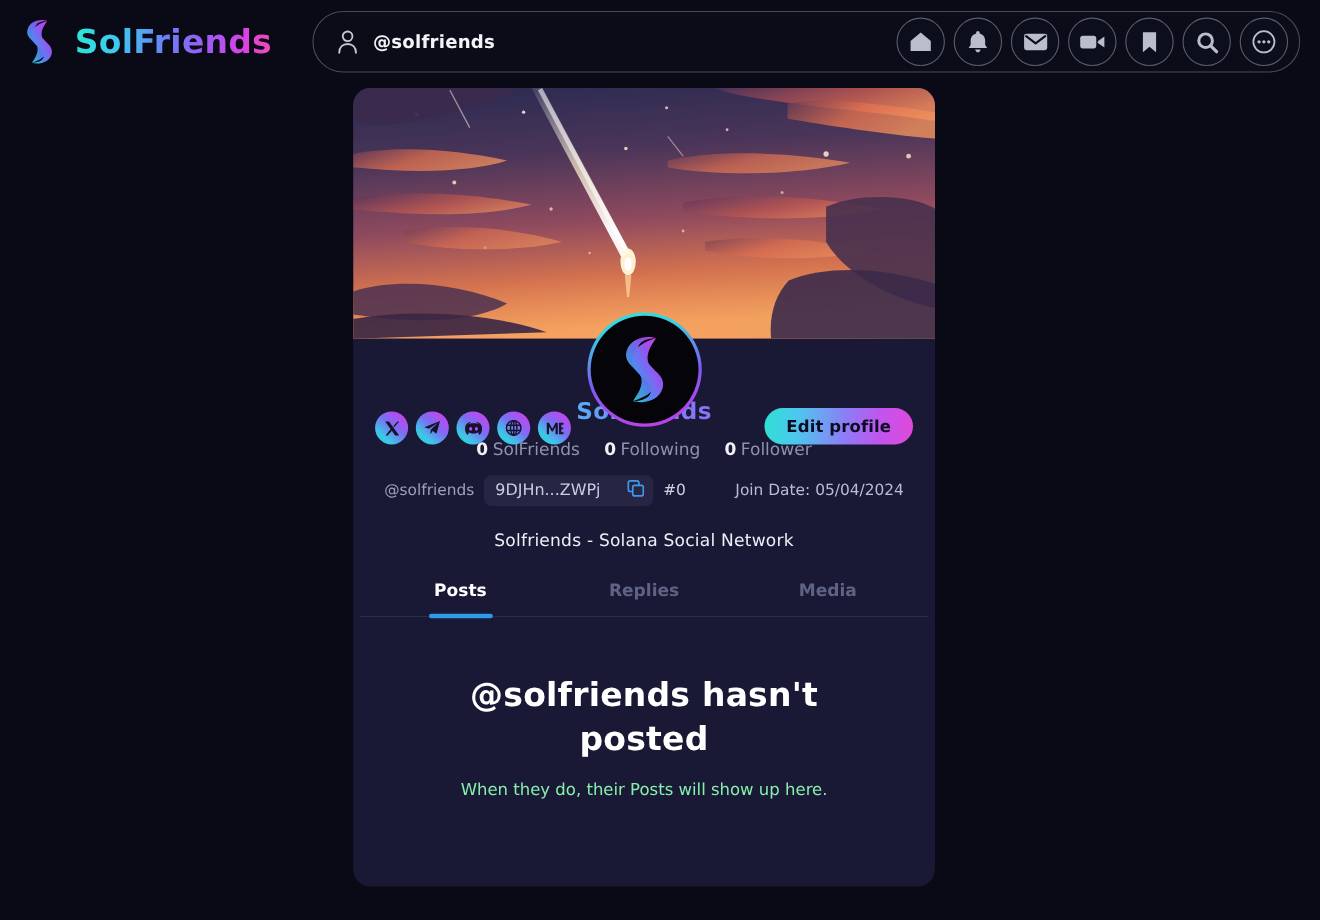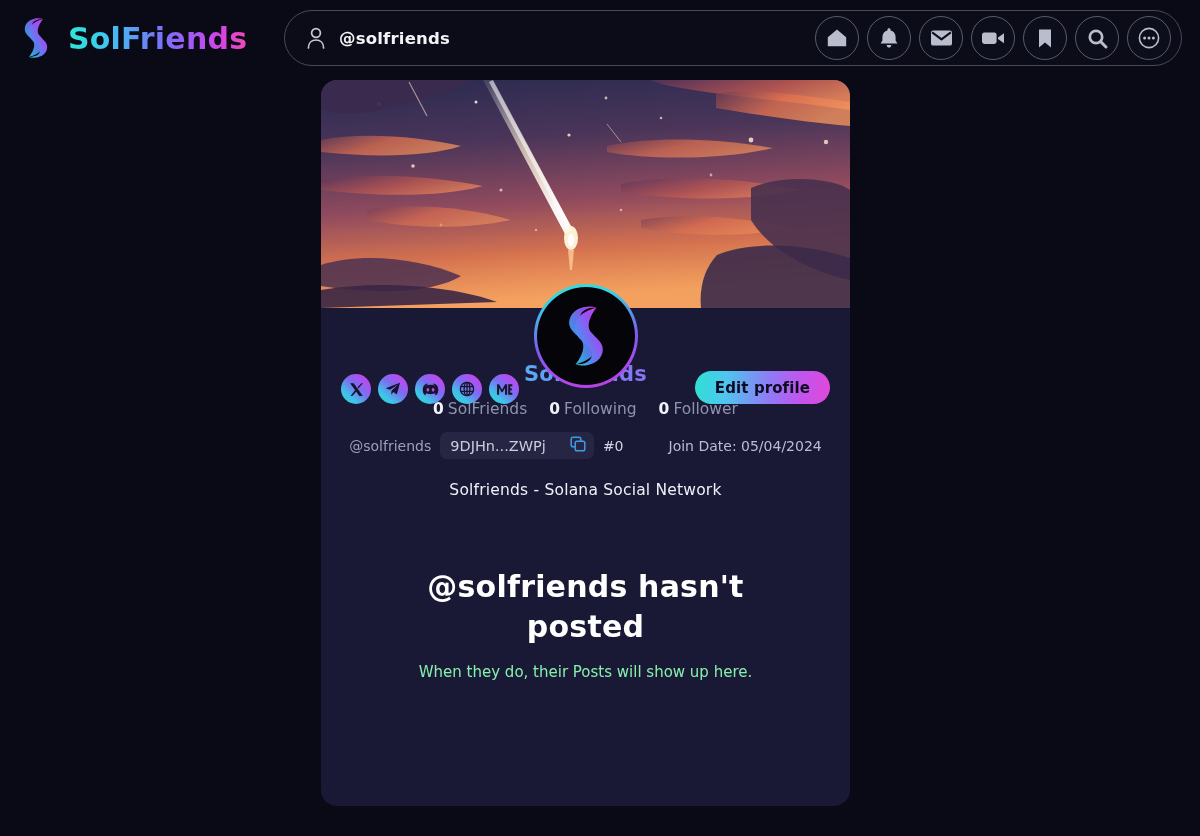--- a/index.html
+++ b/index.html
@@ -257,21 +257,21 @@
     padding-top: 52px;
     text-align: center;
   }
   .empty-title {
     color: #ffffff;
     font-size: 30px;
     font-weight: 700;
     font-family: "DejaVu Sans", sans-serif;
     line-height: 1.33;
     max-width: 380px;
-    margin: 16px auto;
+    margin: 0 auto;
     letter-spacing: 0.2px;
   }
   .empty-sub {
     margin-top: 16px;
     color: #86efac;
     font-size: 15px;
     font-family: "DejaVu Sans", sans-serif;
   }
 </style>
 </head>
@@ -565,20 +565,25 @@
             <rect x="5.2" y="5.2" width="9.6" height="9.6" rx="1.8" fill="#262544"></rect>
           </svg>
         </span>
       </span>
       <span class="meta-id">#0</span>
       <span class="meta-join">Join Date: 05/04/2024</span>
     </div>
 
     <div class="bio">Solfriends - Solana Social Network</div>
 
+    <div class="tabs">
+      <div class="tab active">Posts</div>
+      <div class="tab">Replies</div>
+      <div class="tab">Media</div>
+    </div>
 
     <div class="empty">
       <div class="empty-title">@solfriends hasn't posted</div>
       <div class="empty-sub">When they do, their Posts will show up here.</div>
     </div>
 
   </div>
 </div>
 
 </body></html>

